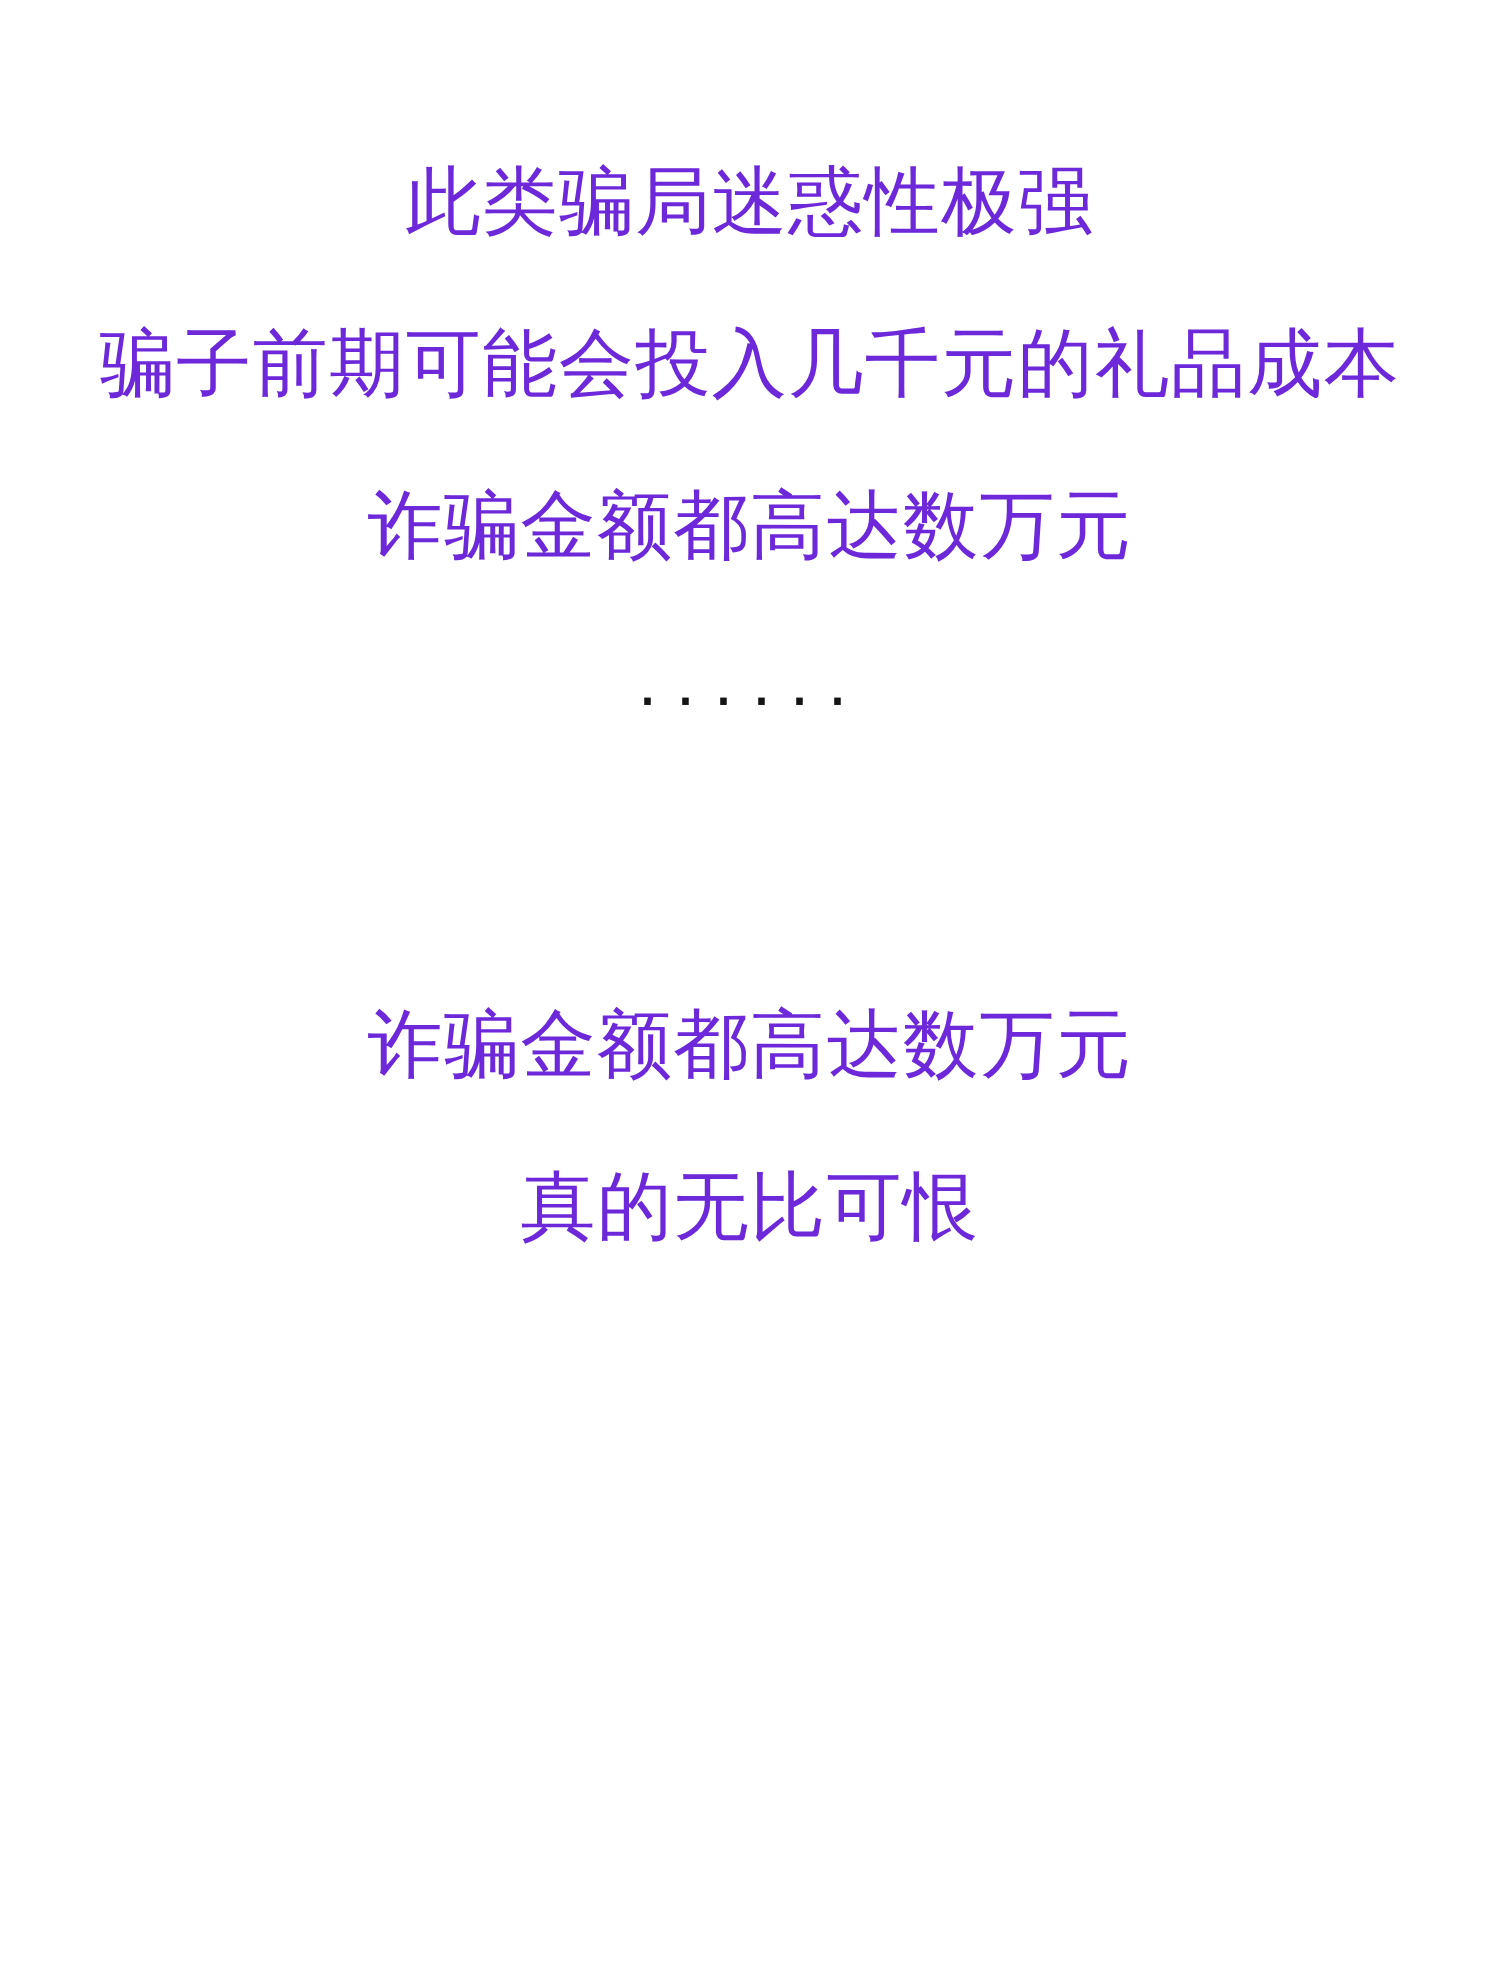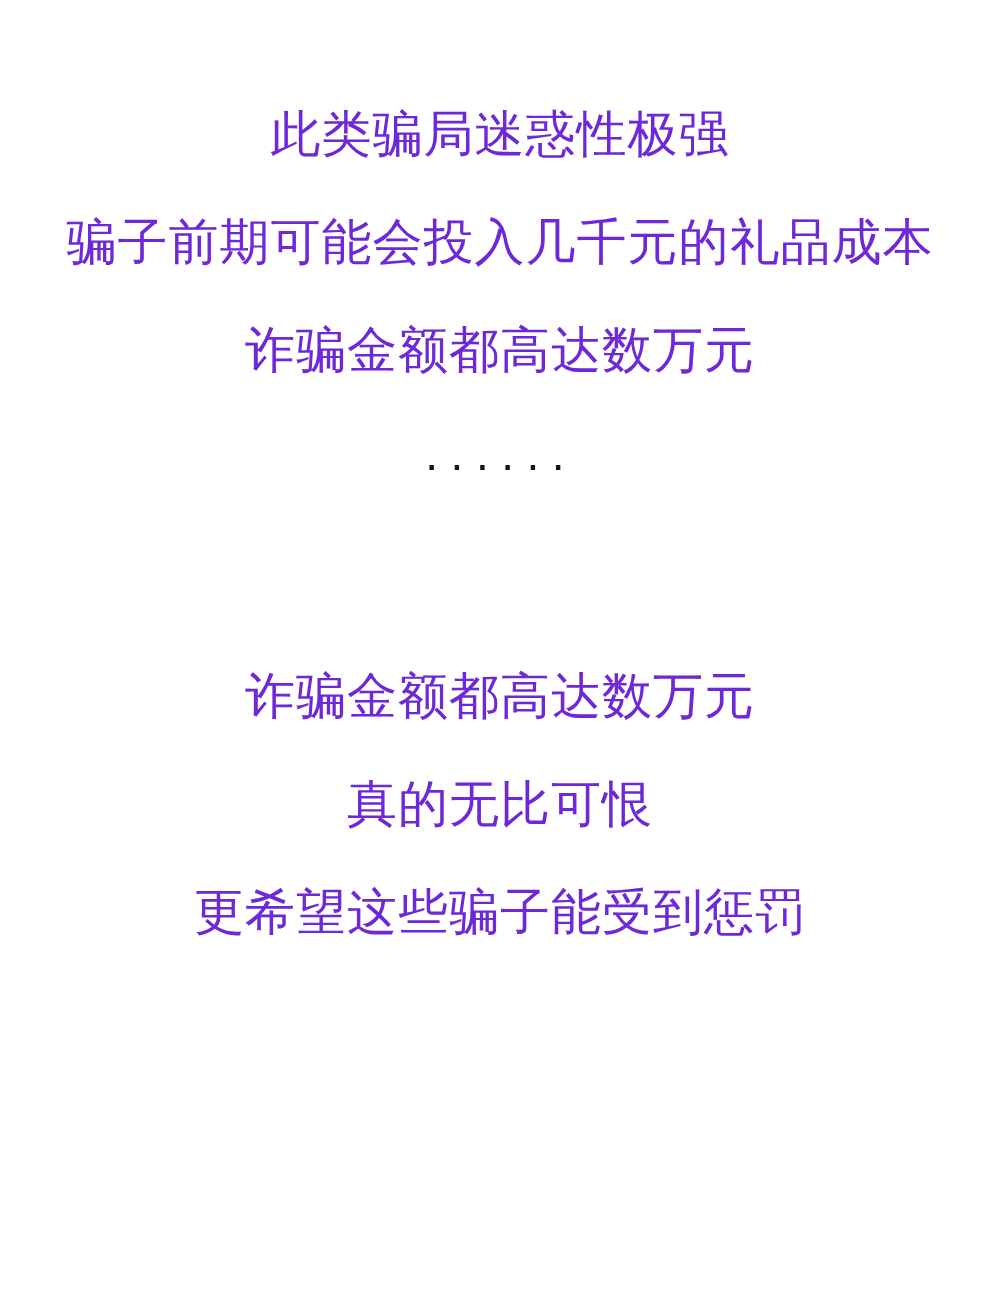--- a/index.html
+++ b/index.html
@@ -66,16 +66,15 @@
     <span class="line">诈骗金额都高达数万元</span>
   </div>
 
   <span class="ellipsis-line">······</span>
 
   <span class="gap"></span>
 
   <div class="block">
     <span class="line">诈骗金额都高达数万元</span>
     <span class="line">真的无比可恨</span>
-    <span class="line">更希望这些骗子能受到惩罚</span>
   </div>
 
 </div>
 
 </body></html>

